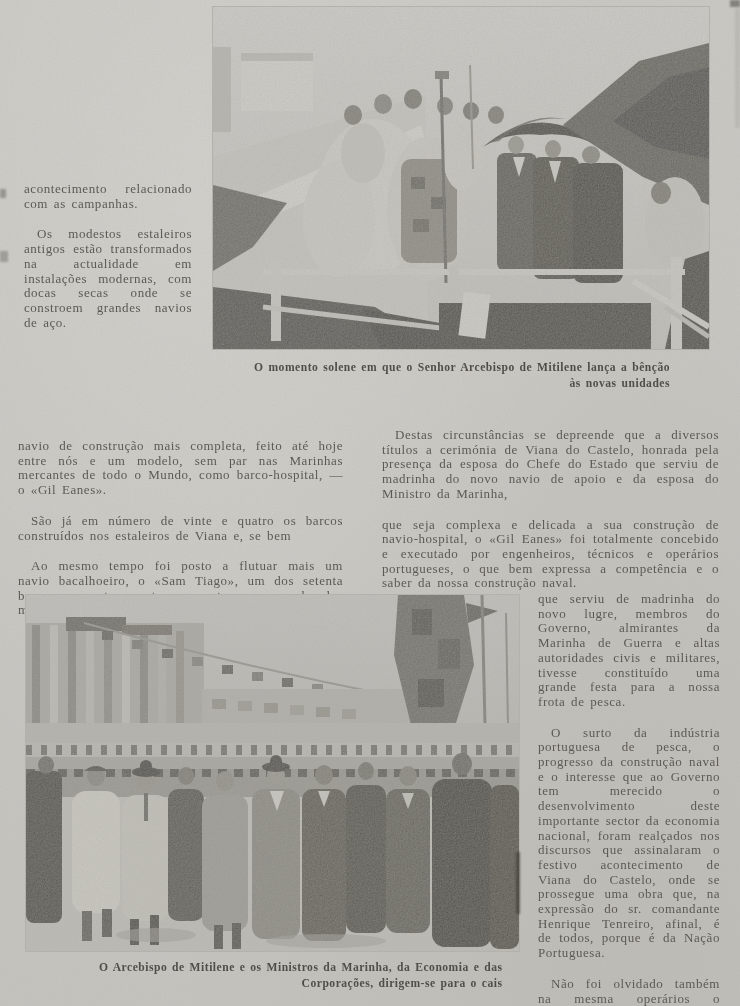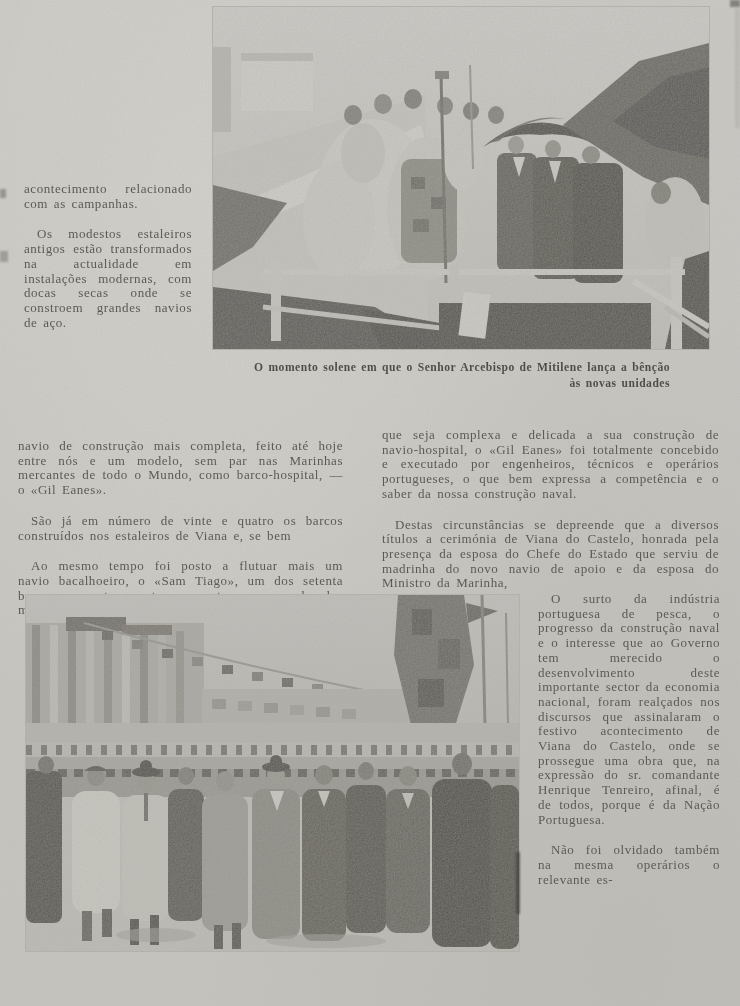--- a/index.html
+++ b/index.html
@@ -150,25 +150,26 @@
     <p class="para">Os modestos estaleiros antigos estão transformados na actualidade em instalações modernas, com docas secas onde se constroem grandes navios de aço.</p>
   </div>
 
   <div class="tblock block-b">
     <p class="para cont">navio de construção mais completa, feito até hoje entre nós e um modelo, sem par nas Marinhas mercantes de todo o Mundo, como barco-hospital, — o «Gil Eanes».</p>
     <p class="para">São já em número de vinte e quatro os barcos construídos nos estaleiros de Viana e, se bem</p>
     <p class="para">Ao mesmo tempo foi posto a flutuar mais um navio bacalhoeiro, o «Sam Tiago», um dos setenta barcos que este ano tomam parte na campanha dos mares da Terra Nova.</p>
   </div>
 
   <div class="tblock block-c">
+    <p class="para">Destas circunstâncias se depreende que a diversos títulos a cerimónia de Viana do Castelo, honrada pela presença da esposa do Chefe do Estado que serviu de madrinha do novo navio de apoio e da esposa do Ministro da Marinha,</p>
     <p class="para cont">que seja complexa e delicada a sua construção de navio-hospital, o «Gil Eanes» foi totalmente concebido e executado por engenheiros, técnicos e operários portugueses, o que bem expressa a competência e o saber da nossa construção naval.</p>
-    <p class="para">Destas circunstâncias se depreende que a diversos títulos a cerimónia de Viana do Castelo, honrada pela presença da esposa do Chefe do Estado que serviu de madrinha do novo navio de apoio e da esposa do Ministro da Marinha,</p>
   </div>
 
   <div class="tblock block-d">
+    <p class="para cont">que serviu de madrinha do novo lugre, membros do Governo, almirantes da Marinha de Guerra e altas autoridades civis e militares, tivesse constituído uma grande festa para a nossa frota de pesca.</p>
     <p class="para">O surto da indústria portuguesa de pesca, o progresso da construção naval e o interesse que ao Governo tem merecido o desenvolvimento deste importante sector da economia nacional, foram realçados nos discursos que assinalaram o festivo acontecimento de Viana do Castelo, onde se prossegue uma obra que, na expressão do sr. comandante Henrique Tenreiro, afinal, é de todos, porque é da Nação Portuguesa.</p>
     <p class="para">Não foi olvidado também na mesma operários o relevante es-</p>
   </div>
 
   <div class="photo photo-bottom">
     <svg width="493" height="356" viewBox="0 0 493 356" preserveAspectRatio="none">
       <defs>
         <filter id="g2" x="0" y="0" width="100%" height="100%">
           <feTurbulence type="fractalNoise" baseFrequency="0.85" numOctaves="2" stitchTiles="stitch"></feTurbulence>
           <feColorMatrix type="matrix" values="0 0 0 0 0.42  0 0 0 0 0.41  0 0 0 0 0.39  0.4 0.4 0.4 0 0"></feColorMatrix>
@@ -278,20 +279,23 @@
         <ellipse cx="436" cy="169" rx="10" ry="11" fill="#55544c"></ellipse>
         <rect x="464" y="190" width="29" height="164" rx="9" fill="#343329"></rect>
         <ellipse cx="130" cy="340" rx="40" ry="7" fill="#9b9a93" opacity="0.6"></ellipse>
         <ellipse cx="300" cy="346" rx="60" ry="7" fill="#9b9a93" opacity="0.6"></ellipse>
       </g>
 
       <rect width="493" height="356" filter="url(#g2)" opacity="0.55"></rect>
     </svg>
   </div>
 
+  <div class="caption caption-bottom">
+    <div class="inner">O Arcebispo de Mitilene e os Ministros da Marinha, da Economia e das Corporações, dirigem-se para o cais</div>
+  </div>
 
   <div class="smudge smudge-1"></div>
   <div class="smudge smudge-2"></div>
   <div class="smudge smudge-3"></div>
   <div class="smudge smudge-4"></div>
   <div class="smudge smudge-5"></div>
 
   <div class="grain-overlay">
     <svg width="740" height="1006" viewBox="0 0 740 1006">
       <defs>

